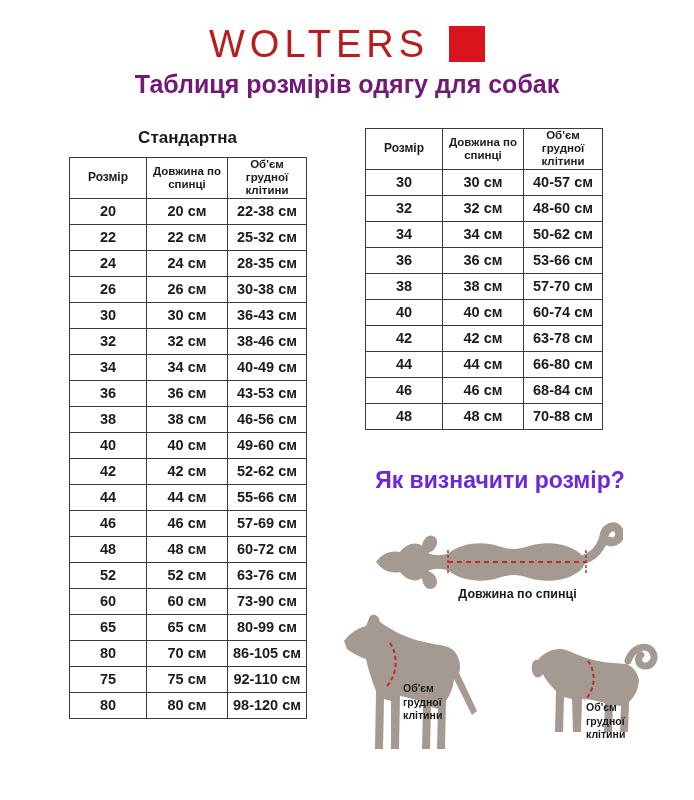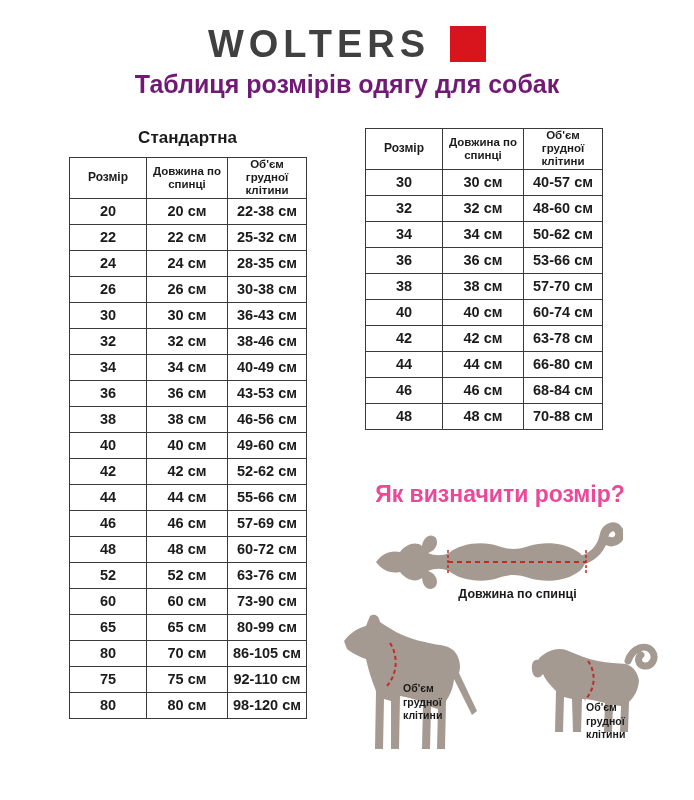--- a/index.html
+++ b/index.html
@@ -6,21 +6,21 @@
   .page{
     position:relative;width:694px;height:800px;background:#ffffff;overflow:hidden;
     font-family:"Liberation Sans", sans-serif;color:#1b1b1b;
   }
   
   .logo-row{
     position:absolute;left:0;top:22px;width:694px;height:44px;
     display:flex;align-items:center;justify-content:center;gap:20px;
   }
   .logo-text{
-    font-size:38px;font-weight:bold;letter-spacing:5px;color:#404040;line-height:1;
+    font-size:38px;font-weight:normal;letter-spacing:5px;color:#b91c1c;line-height:1;
   }
   .logo-square{width:36px;height:36px;background:#d8151d;}
   .page-title{
     position:absolute;left:0;top:70px;width:694px;text-align:center;
     font-size:25px;font-weight:bold;color:#701a75;
   }
   
   .tbl-block{position:absolute;top:128px;}
   .tbl-block.left{left:69px;width:237px;}
   .tbl-block.right{left:365px;width:237px;}
@@ -33,22 +33,22 @@
   table.size th, table.size td{
     border:1.5px solid #3a3a3a;text-align:center;vertical-align:middle;
     font-weight:bold;padding:0;
   }
   table.size th{height:31px;font-size:11.5px;line-height:1.15;}
   table.size th.col-size{font-size:12px;}
   table.size td{height:25px;font-size:14.5px;}
   col.c1{width:77px;} col.c2{width:81px;} col.c3{width:79px;}
   
   .guide-heading{
-    position:absolute;left:340px;top:481px;width:320px;text-align:center;
-    font-size:23px;font-weight:bold;color:#ec4899;white-space:nowrap;
+    position:absolute;left:340px;top:467px;width:320px;text-align:center;
+    font-size:23px;font-weight:bold;color:#6d28d9;white-space:nowrap;
   }
   .svg-abs{position:absolute;}
   .dog-fill{fill:#a49a91;}
   .dog-stroke{stroke:#a49a91;fill:none;}
   .measure{stroke:#c22a22;fill:none;}
   .diagram-label{
     position:absolute;font-size:12.5px;font-weight:bold;color:#1b1b1b;line-height:1.25;
   }
   .back-label{left:400px;top:587px;width:235px;text-align:center;}
   .chest-label{font-size:10.5px;line-height:1.3;}

